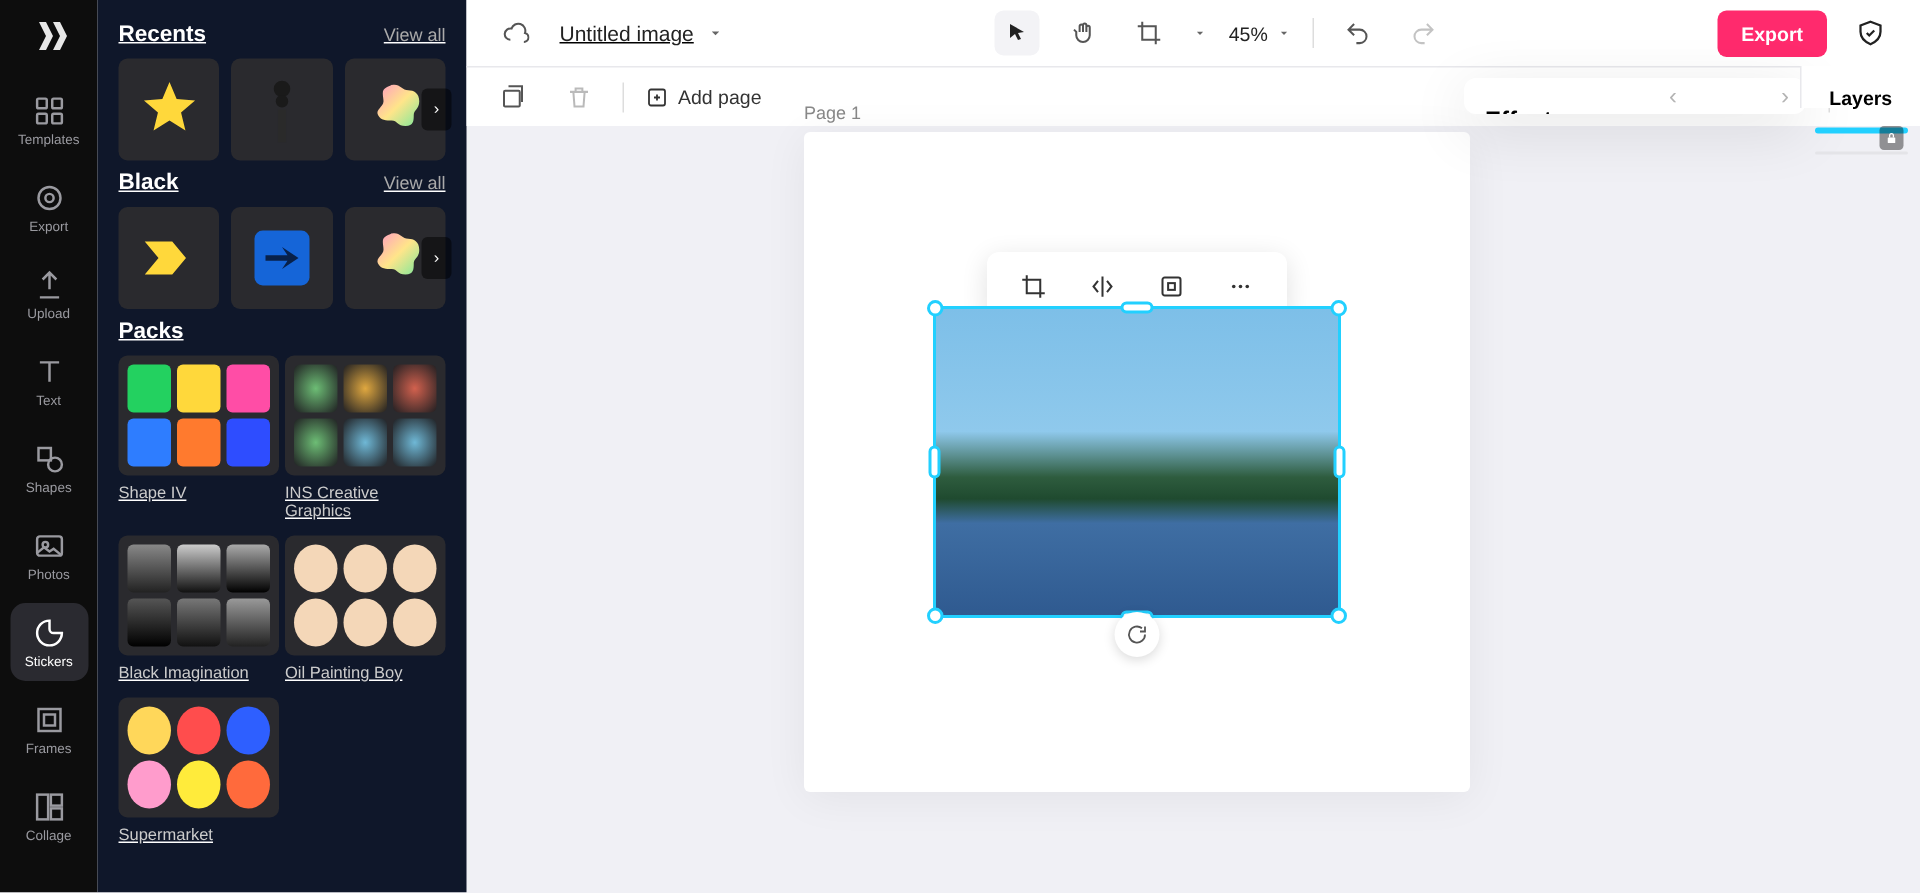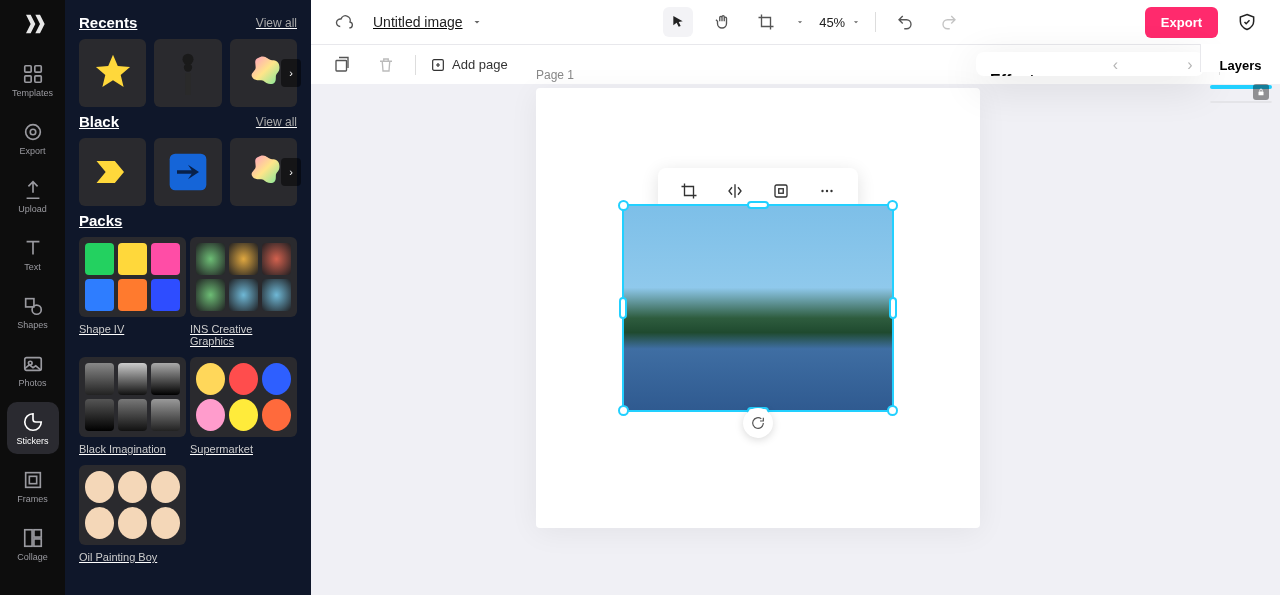--- a/index.html
+++ b/index.html
@@ -245,39 +245,39 @@
             <div class="sw" style="background:linear-gradient(#ccc,#111)"></div>
             <div class="sw" style="background:linear-gradient(#aaa,#000)"></div>
           <div class="sw" style="background:linear-gradient(#555,#000)"></div>
             <div class="sw" style="background:linear-gradient(#777,#111)"></div>
             <div class="sw" style="background:linear-gradient(#999,#222)"></div>
         </div>
         <span class="pack-name">Black Imagination</span>
       </div>
       <div class="pack">
         <div class="pack-thumb">
+          <div class="sw" style="background:#f4d7b8;border-radius:50%"></div>
+            <div class="sw" style="background:#f4d7b8;border-radius:50%"></div>
+            <div class="sw" style="background:#f4d7b8;border-radius:50%"></div>
+          <div class="sw" style="background:#f4d7b8;border-radius:50%"></div>
+            <div class="sw" style="background:#f4d7b8;border-radius:50%"></div>
+            <div class="sw" style="background:#f4d7b8;border-radius:50%"></div>
+        </div>
+        <span class="pack-name">Oil Painting Boy</span>
+      </div>
+      <div class="pack">
+        <div class="pack-thumb">
           <div class="sw" style="background:#ffd75a;border-radius:50%"></div>
             <div class="sw" style="background:#ff4d4d;border-radius:50%"></div>
             <div class="sw" style="background:#2e5fff;border-radius:50%"></div>
           <div class="sw" style="background:#ff9ccc;border-radius:50%"></div>
             <div class="sw" style="background:#ffeb3b;border-radius:50%"></div>
             <div class="sw" style="background:#ff6a3c;border-radius:50%"></div>
         </div>
         <span class="pack-name">Supermarket</span>
-      </div>
-      <div class="pack">
-        <div class="pack-thumb">
-          <div class="sw" style="background:#f4d7b8;border-radius:50%"></div>
-            <div class="sw" style="background:#f4d7b8;border-radius:50%"></div>
-            <div class="sw" style="background:#f4d7b8;border-radius:50%"></div>
-          <div class="sw" style="background:#f4d7b8;border-radius:50%"></div>
-            <div class="sw" style="background:#f4d7b8;border-radius:50%"></div>
-            <div class="sw" style="background:#f4d7b8;border-radius:50%"></div>
-        </div>
-        <span class="pack-name">Oil Painting Boy</span>
       </div>
     </div>
   </div>
 
   <div class="center-col">
     <div class="topbar">
       <div class="icon-btn">
           <svg width="18" height="18" viewBox="0 0 24 24" fill="none" stroke="#555" stroke-width="1.8">
             <path d="M7 18a5 5 0 1 1 1-9.9A6 6 0 0 1 20 12a4 4 0 0 1-1 7.9"></path>
           </svg>

